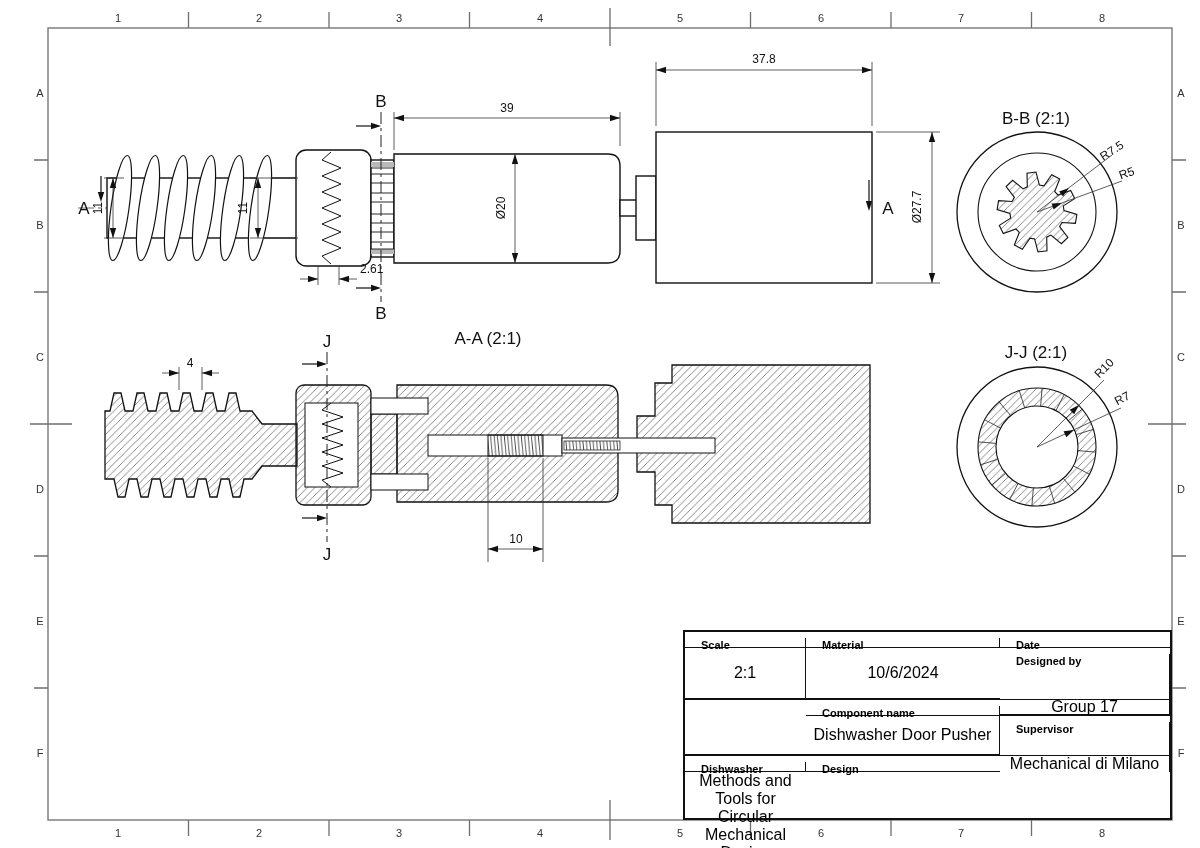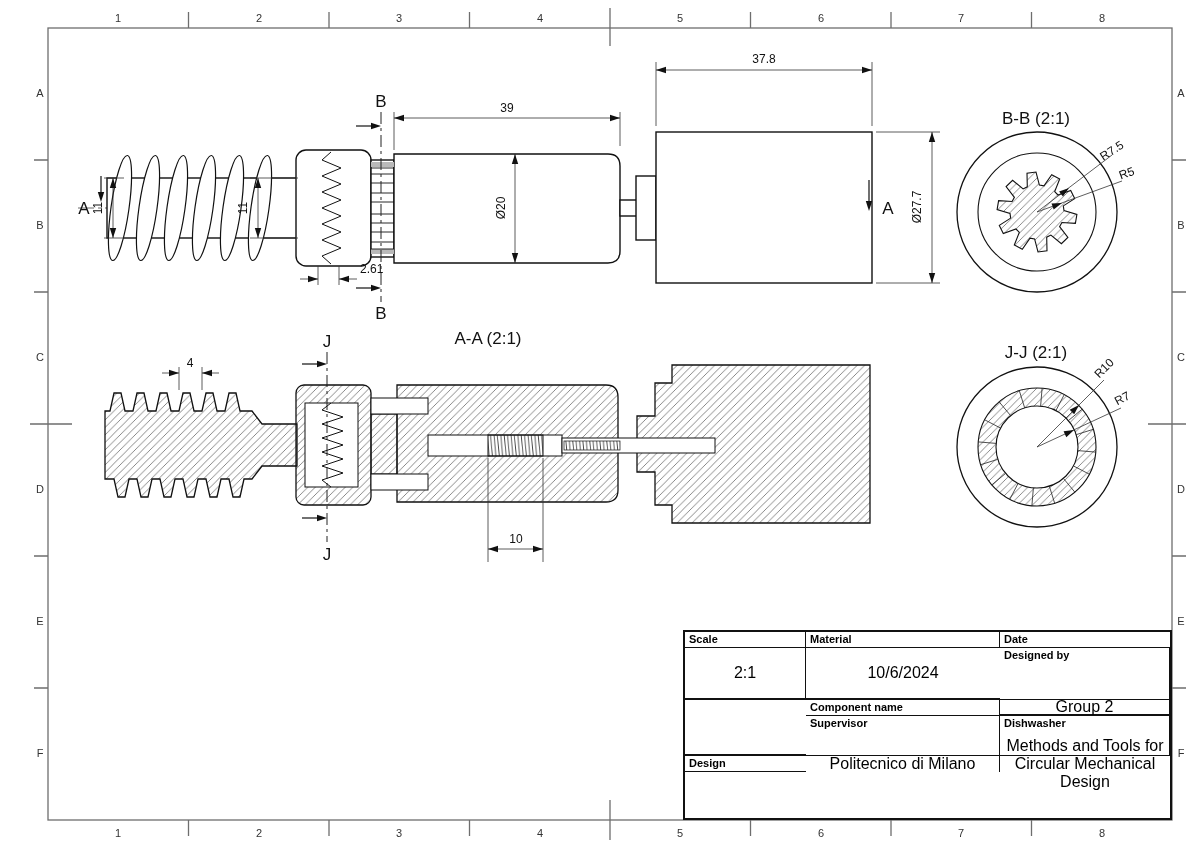--- a/index.html
+++ b/index.html
@@ -11,22 +11,22 @@
   .sec-letter{font-size:17px;}
   .view-title{font-size:17px;}
   .grid-label{font-size:11px;fill:#333;}
 
   .title-block{position:absolute;left:683px;top:630px;width:489px;height:190px;
     box-sizing:border-box;border:2px solid #111;background:#fff;display:grid;
     grid-template-columns:121px 194px 1fr;
     grid-template-rows:16px 52px 16px 40px 16px 1fr;}
   .tb-cell{box-sizing:border-box;border-right:1px solid #111;}
   .tb-cell.last{border-right:none;}
-  .tb-head{font-weight:700;font-size:11px;line-height:14px;padding-left:4px;
-    border-bottom:1px solid #111;}
+  .tb-head{font-weight:700;font-size:11px;line-height:14px;padding-left:16px;
+    border-bottom:1px solid #111;margin-top:6px;}
   .tb-val{font-size:16px;display:flex;align-items:center;justify-content:center;
     text-align:center;padding:0 4px;}
   .tb-thick{border-bottom:2px solid #111;}
   .tb-span{grid-row:3/5;}
 </style>
 </head>
 <body>
 
 <div class="sheet">
 <svg width="1200" height="848" viewBox="0 0 1200 848">
@@ -280,22 +280,23 @@
   <div class="tb-cell tb-head">Material</div>
   <div class="tb-cell tb-head last">Date</div>
 
   <div class="tb-cell tb-val tb-thick">2:1</div>
   <div class="tb-cell tb-val tb-thick last">10/6/2024</div>
 
   <div class="tb-cell tb-head">Designed by</div>
   <div class="tb-cell tb-head">Component name</div>
   <div class="tb-cell tb-span tb-thick last"></div>
 
-  <div class="tb-cell tb-val tb-thick">Group 2</div>
+  <div class="tb-cell tb-val tb-thick">Group 17</div>
+  <div class="tb-cell tb-val tb-thick">Dishwasher Door Pusher</div>
 
   <div class="tb-cell tb-head">Supervisor</div>
   <div class="tb-cell tb-head">Dishwasher</div>
   <div class="tb-cell tb-head last">Design</div>
 
-  <div class="tb-cell tb-val">Politecnico di Milano</div>
+  <div class="tb-cell tb-val">Mechanical di Milano</div>
   <div class="tb-cell tb-val last">Methods and Tools for Circular Mechanical Design</div>
 </div>
 </div>
 
 </body></html>

